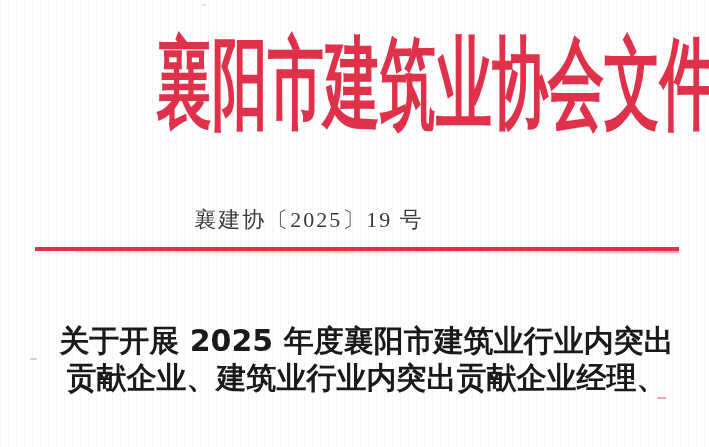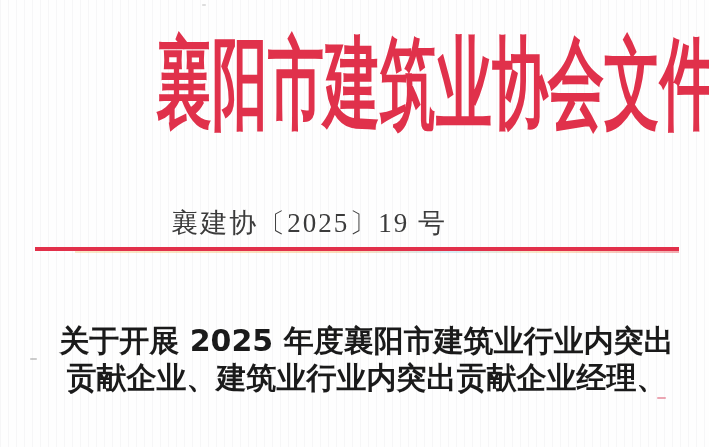--- a/index.html
+++ b/index.html
@@ -42,21 +42,21 @@
   }
 
   
   .doc-number {
     position: absolute;
     top: 205px;
     left: 0;
     width: 618px;
     text-align: center;
     font-family: "Liberation Serif", serif;
-    font-size: 27px;
+    font-size: 22px;
     letter-spacing: 2px;
     white-space: nowrap;
   }
 
   
   .red-rule {
     position: absolute;
     top: 247px;
     left: 35px;
     width: 644px;

